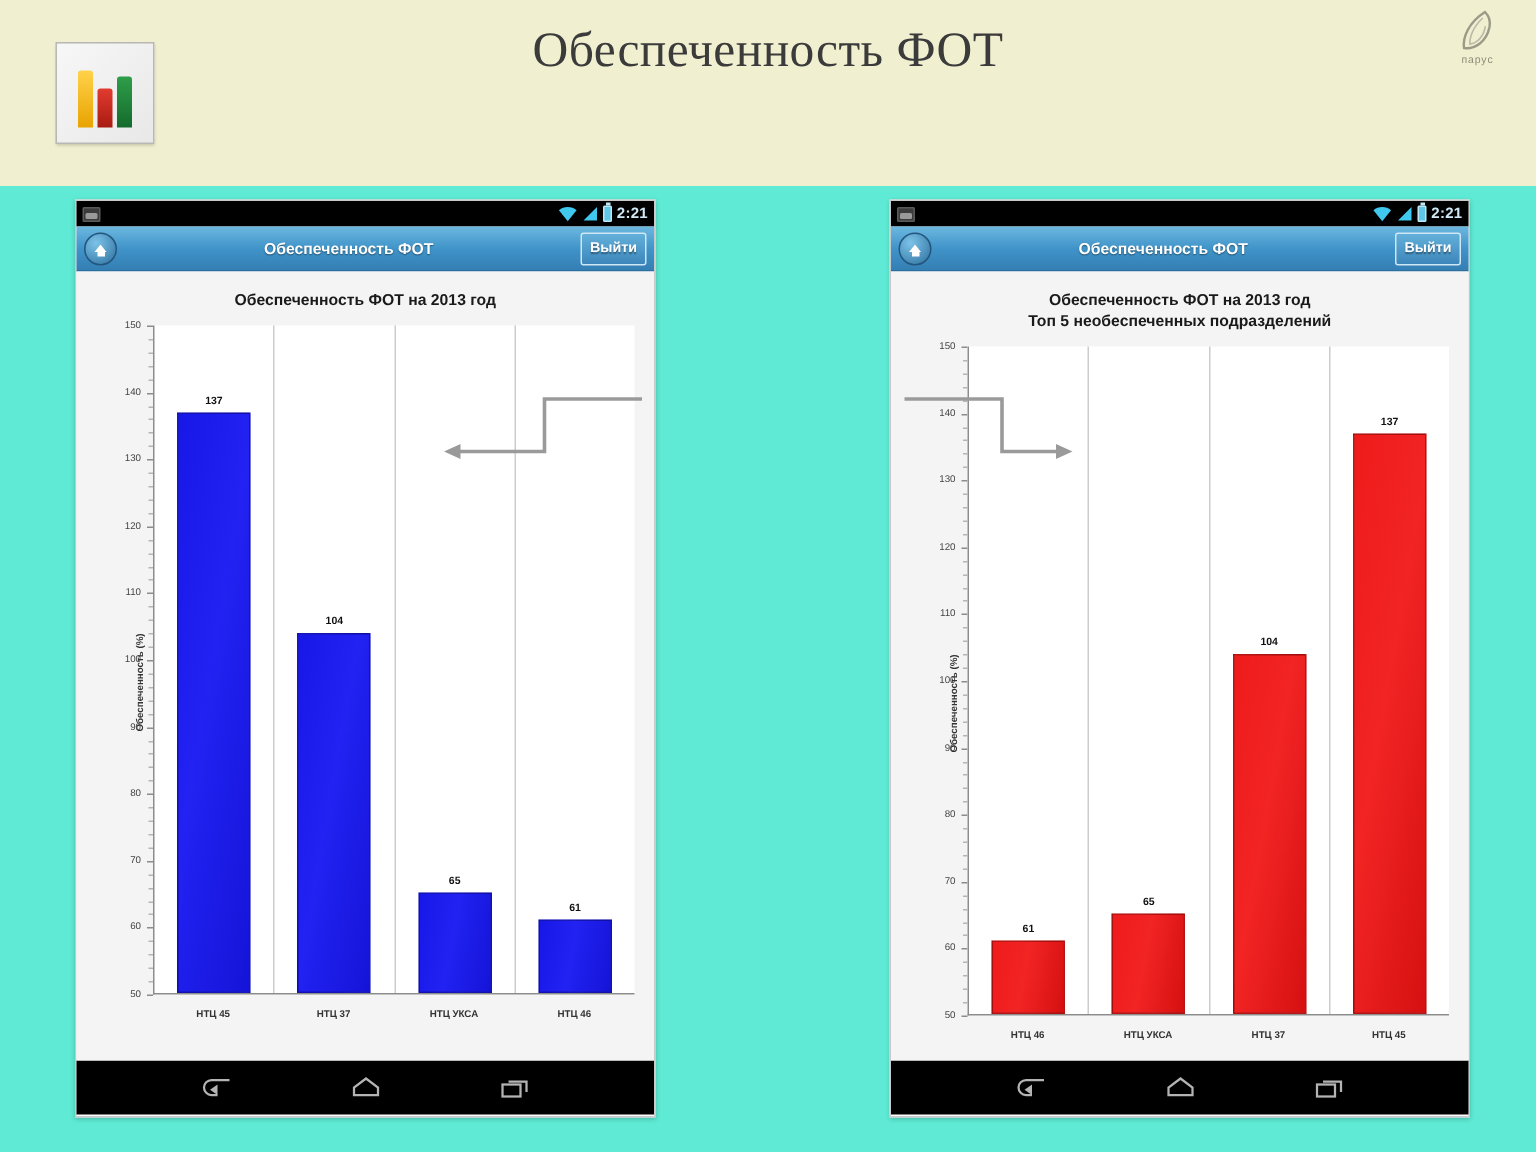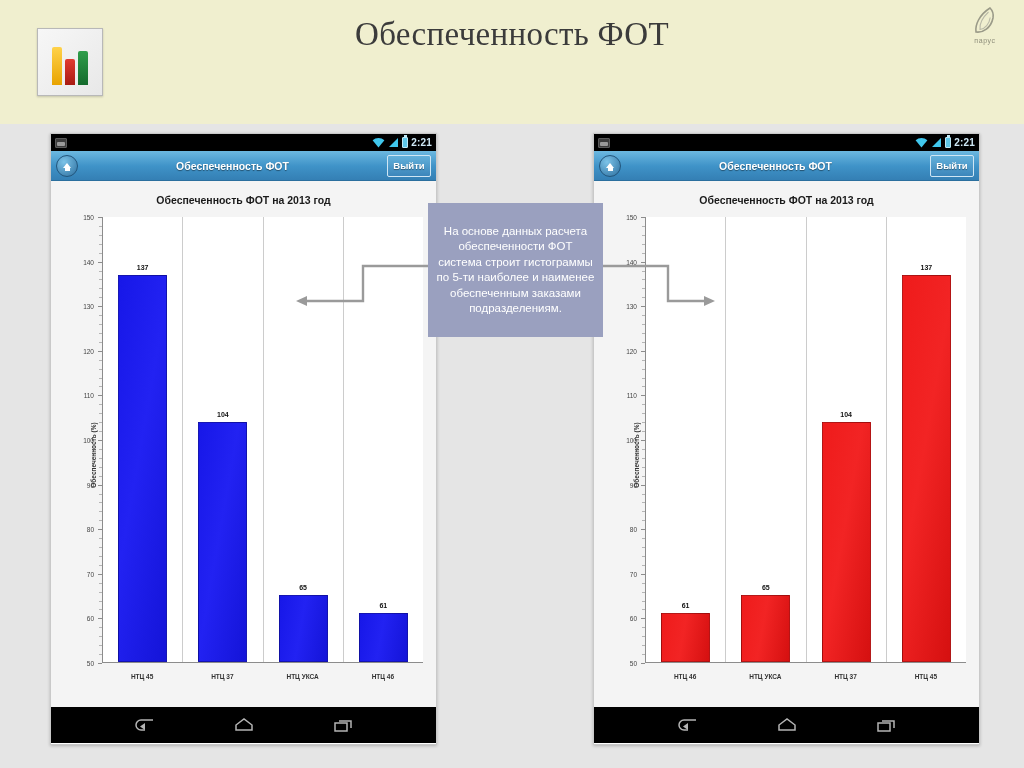--- a/index.html
+++ b/index.html
@@ -2,21 +2,21 @@
 <html><head>
 <meta charset="utf-8">
 <style>
   * { box-sizing: border-box; margin: 0; padding: 0; }
   html, body {
     width: 1024px; height: 768px;
     font-family: "Liberation Sans", sans-serif;
     background: #ffffff;
     overflow: hidden;
   }
-  #page { position: relative; width: 1024px; height: 768px; background: #e5e5e5; }
+  #page { position: relative; width: 1024px; height: 768px; background: #5eead4; }
 
   
   .banner {
     position: absolute; left: 0; top: 0; width: 1024px; height: 124px;
     background: #f0efcf;
   }
   .logo-box {
     position: absolute; left: 37px; top: 28px; width: 66px; height: 68px;
     background: linear-gradient(135deg,#f7f7f7 0%,#e8e8e8 100%);
     border: 1px solid #b8b8b8;
@@ -396,20 +396,21 @@
       <div class="home-btn">
         <span class="house"></span>
       </div>
       <div class="appbar-title">Обеспеченность ФОТ</div>
       <div class="exit-btn">Выйти</div>
     </div>
 
     <div class="screen">
       <div class="chart-title">
         <div>Обеспеченность ФОТ на 2013 год</div>
+        <div>Топ 5 необеспеченных подразделений</div>
       </div>
       <div class="plot-wrap">
         <div class="ylabel">Обеспеченность (%)</div>
         <div class="axis-area">
           <div class="tick-labels" id="ticks-right">
               <div class="tk" style="top: 100%;">50</div>
               <div class="tk" style="top: 90%;">60</div>
               <div class="tk" style="top: 80%;">70</div>
               <div class="tk" style="top: 70%;">80</div>
               <div class="tk" style="top: 60%;">90</div>
@@ -520,16 +521,15 @@
     </div>
   </div>
 
   <svg class="connectors">
     <polyline points="428,266 363,266 363,301 303,301" fill="none" stroke="#9a9a9a" stroke-width="2.4"></polyline>
     <polygon points="296,301 307,296 307,306" fill="#9a9a9a"></polygon>
     <polyline points="603,266 668,266 668,301 708,301" fill="none" stroke="#9a9a9a" stroke-width="2.4"></polyline>
     <polygon points="715,301 704,296 704,306" fill="#9a9a9a"></polygon>
   </svg>
 
-  <div class="callout">На основе данных расчета обеспеченности ФОТ система строит гистограммы по 5-ти наиболее и наименее обеспеченным заказами подразделениям.</div>
 
 
 </div>
 
 </body></html>

